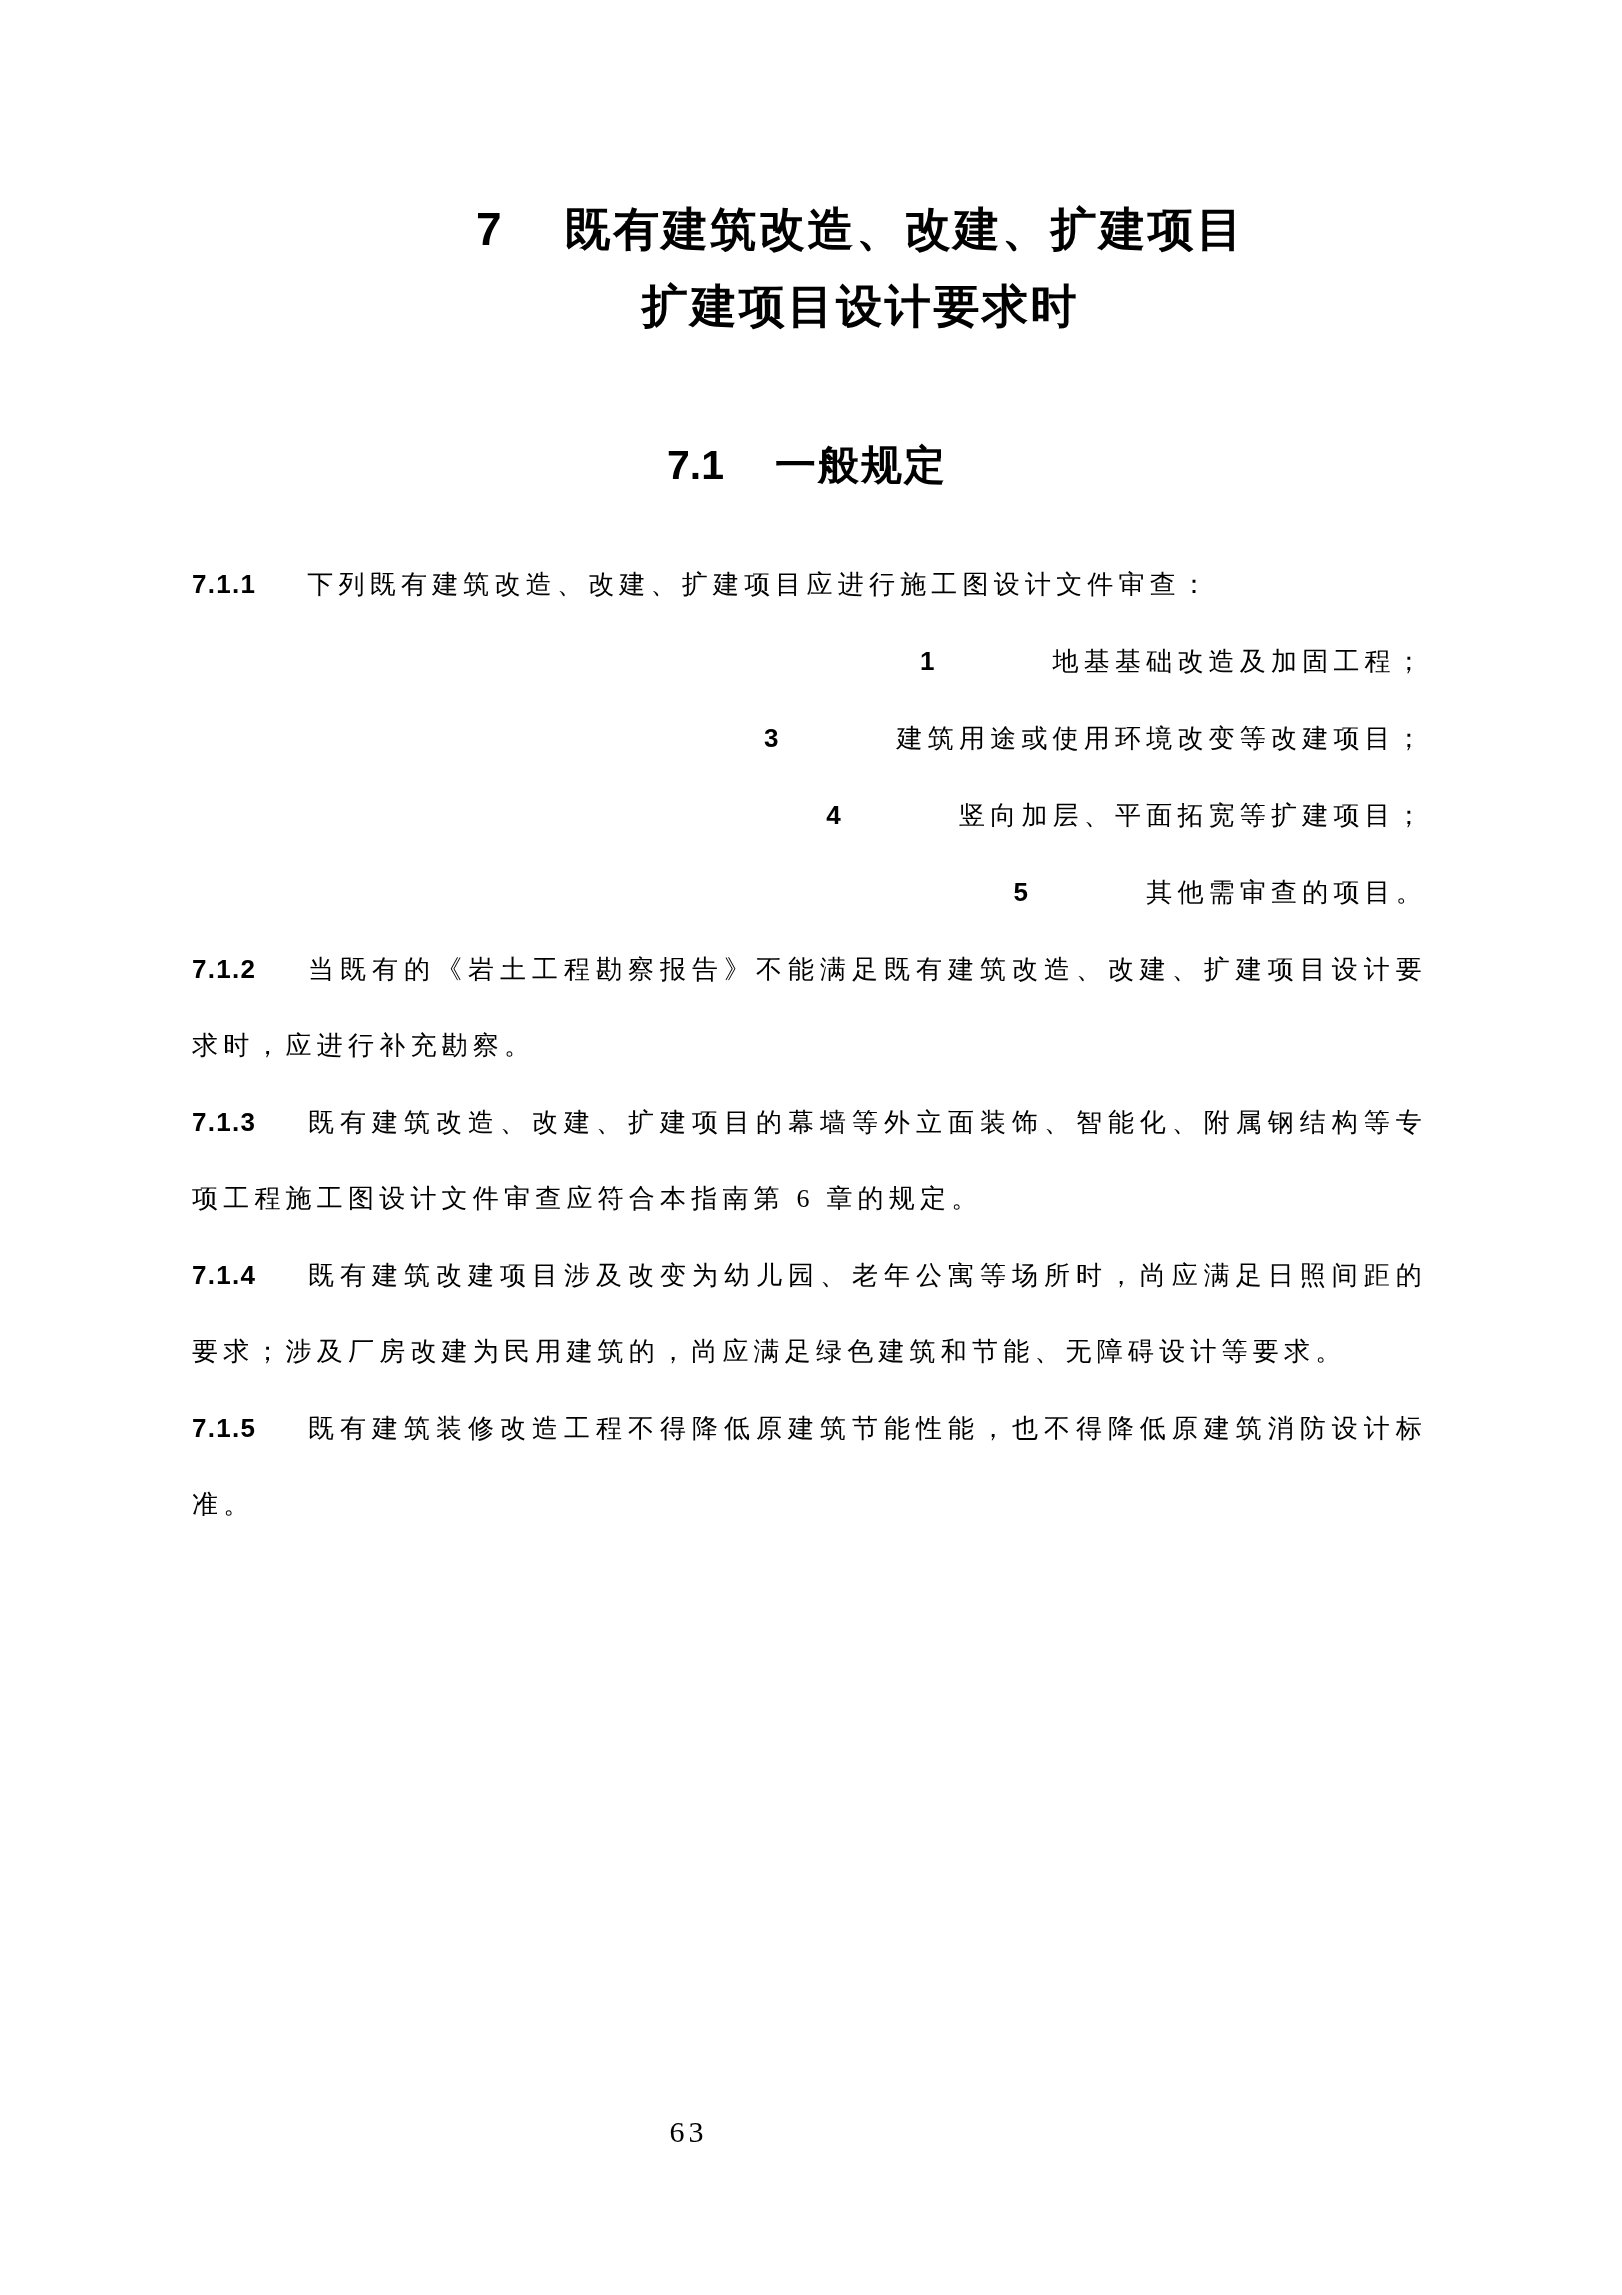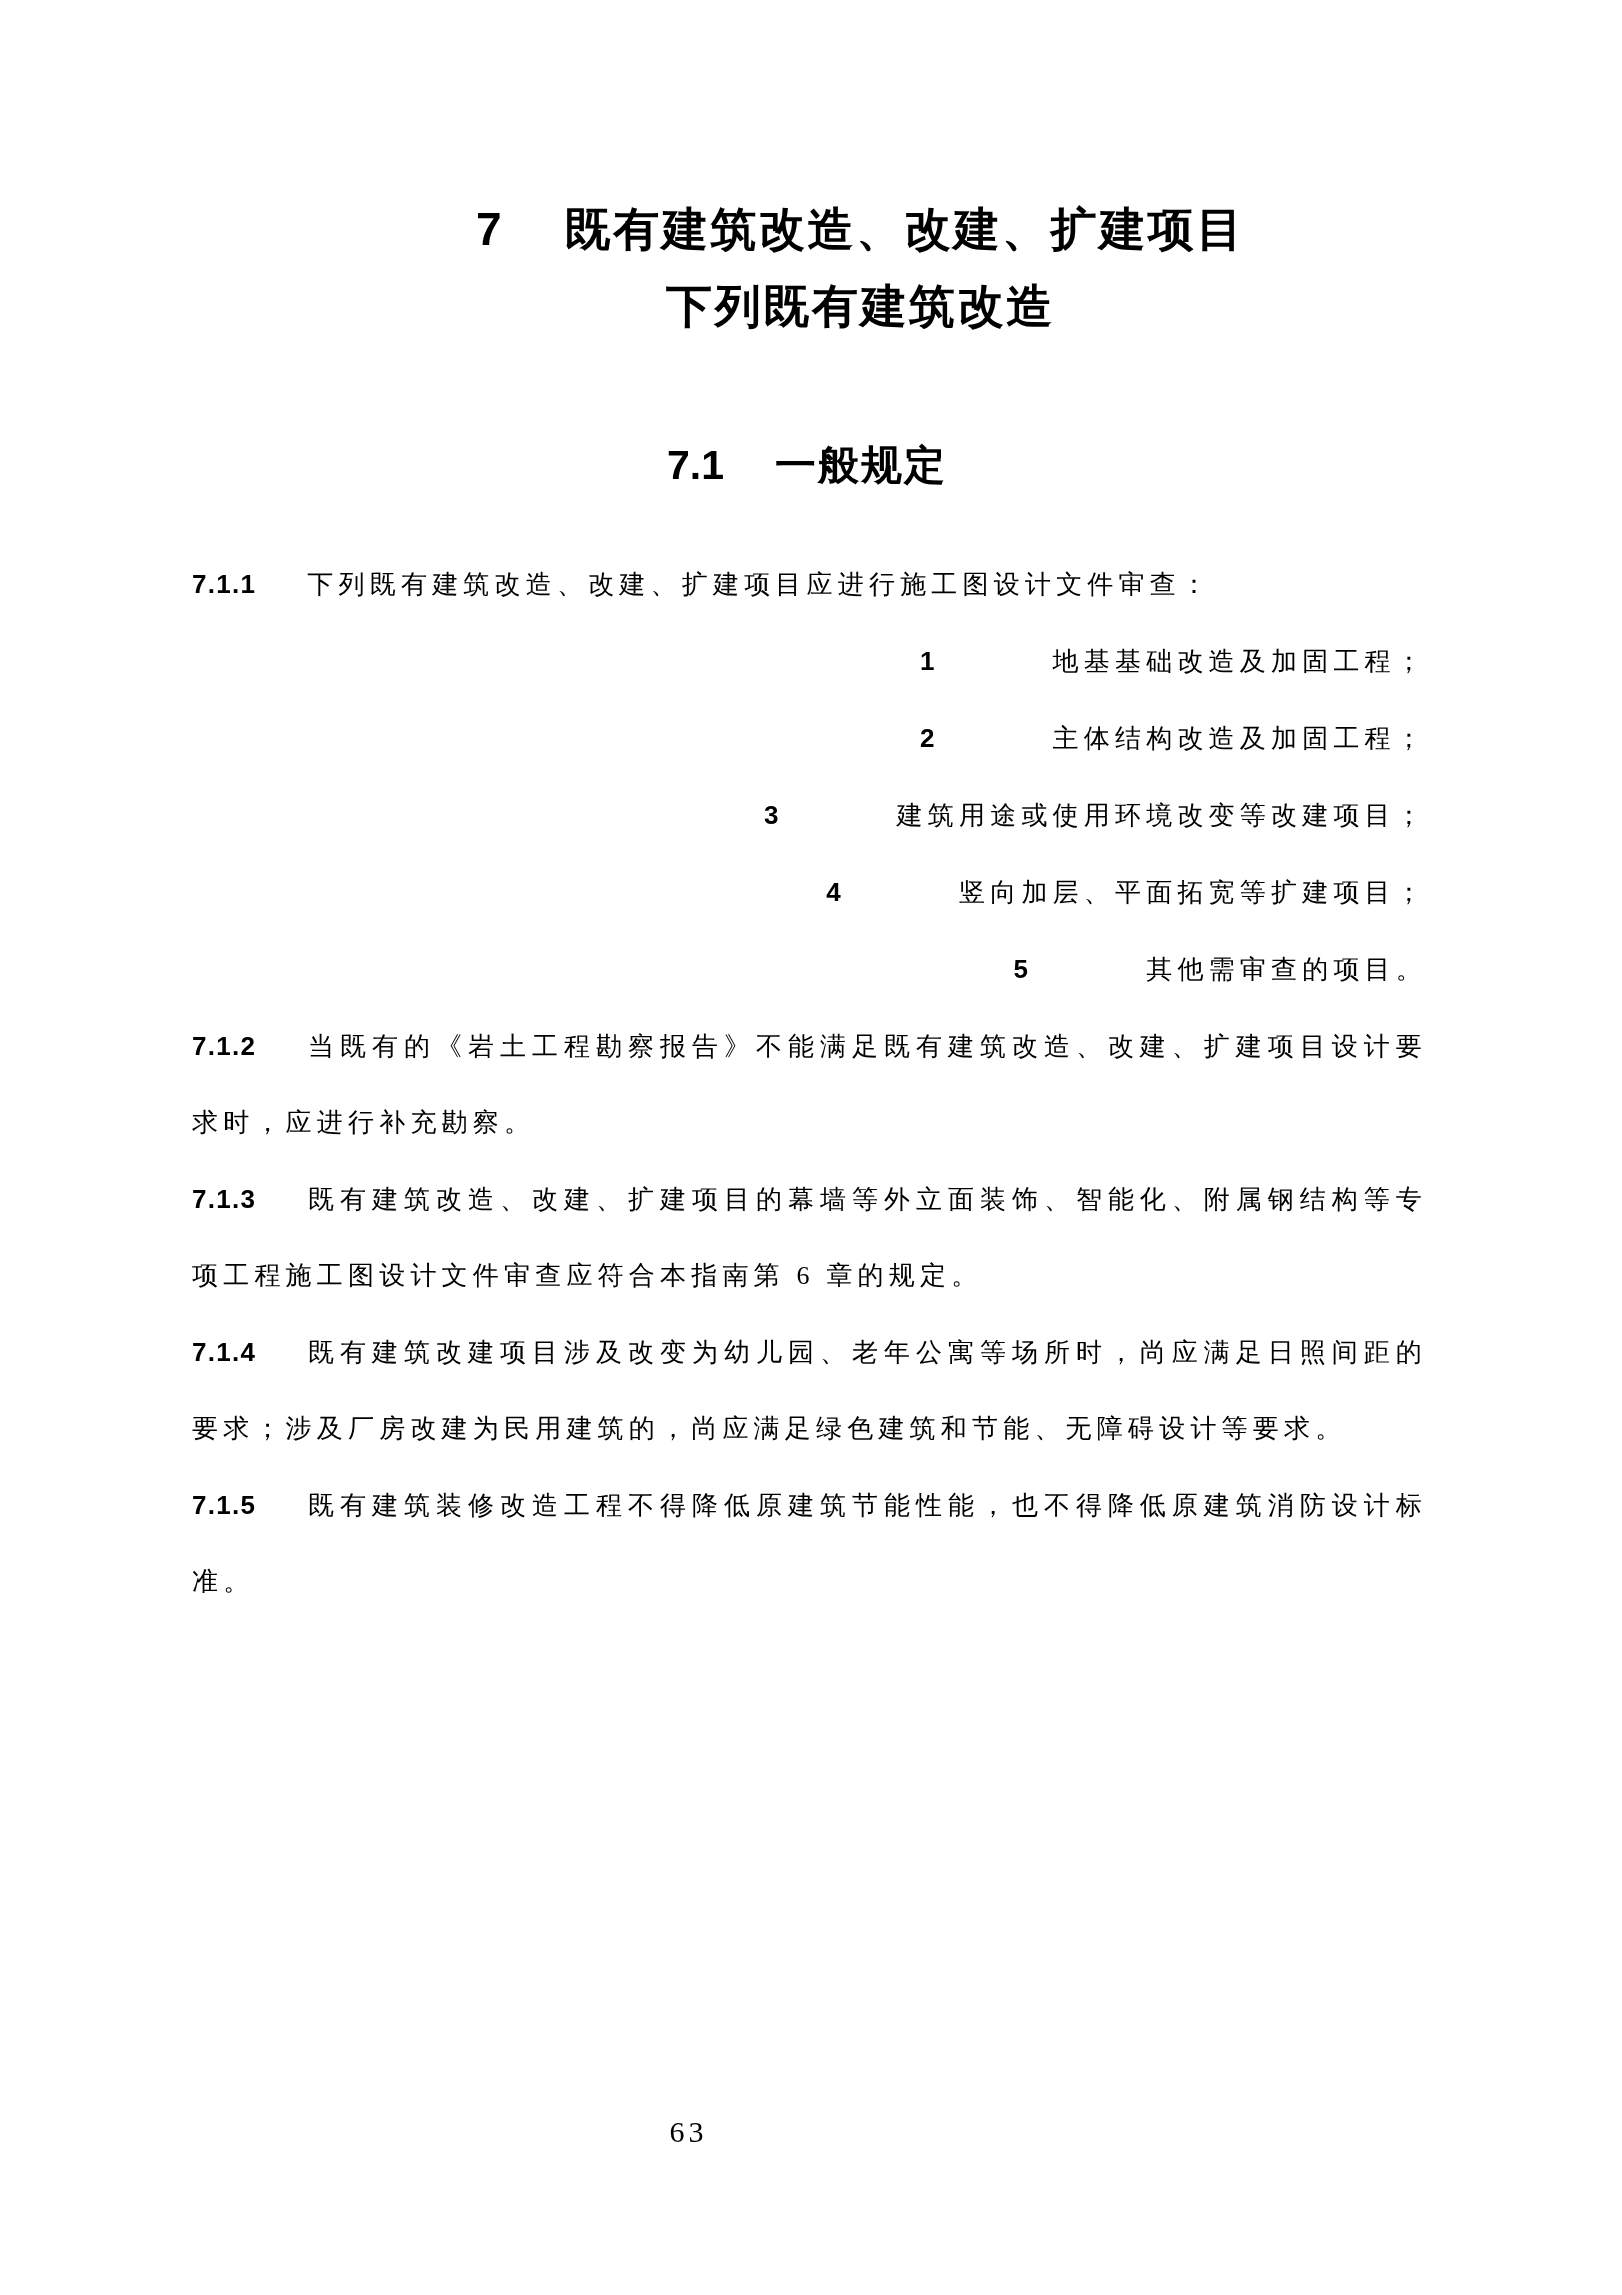--- a/index.html
+++ b/index.html
@@ -110,34 +110,33 @@
 </style>
 </head>
 <body>
 
 <div class="page">
 
   <div class="chapter-title">
     <div>
       <span class="chapter-num">7</span><span>既有建筑改造、改建、扩建项目</span>
     </div>
-    <div>下列既有建筑改造</div>
+    <div>扩建项目设计要求时</div>
   </div>
 
   <div class="section-heading">
     <span class="section-num">7.1</span><span>一般规定</span>
   </div>
 
   <div class="body-block">
 
     <p class="clause"><span class="clause-num">7.1.1</span><span class="clause-gap"></span><span>下列既有建筑改造、改建、扩建项目应进行施工图设计文件审查：</span></p>
 
     <p class="item"><span class="item-num">1</span><span class="item-gap"></span><span>地基基础改造及加固工程；</span></p>
 
-    <p class="item"><span class="item-num">2</span><span class="item-gap"></span><span>主体结构改造及加固工程；</span></p>
 
     <p class="item"><span class="item-num">3</span><span class="item-gap"></span><span>建筑用途或使用环境改变等改建项目；</span></p>
 
     <p class="item"><span class="item-num">4</span><span class="item-gap"></span><span>竖向加层、平面拓宽等扩建项目；</span></p>
 
     <p class="item"><span class="item-num">5</span><span class="item-gap"></span><span>其他需审查的项目。</span></p>
 
     <p class="clause"><span class="clause-num">7.1.2</span><span class="clause-gap"></span><span>当既有的《岩土工程勘察报告》不能满足既有建筑改造、改建、扩建项目设计要求时，应进行补充勘察。</span></p>
 
     <p class="clause"><span class="clause-num">7.1.3</span><span class="clause-gap"></span><span>既有建筑改造、改建、扩建项目的幕墙等外立面装饰、智能化、附属钢结构等专项工程施工图设计文件审查应符合本指南第 6 章的规定。</span></p>

